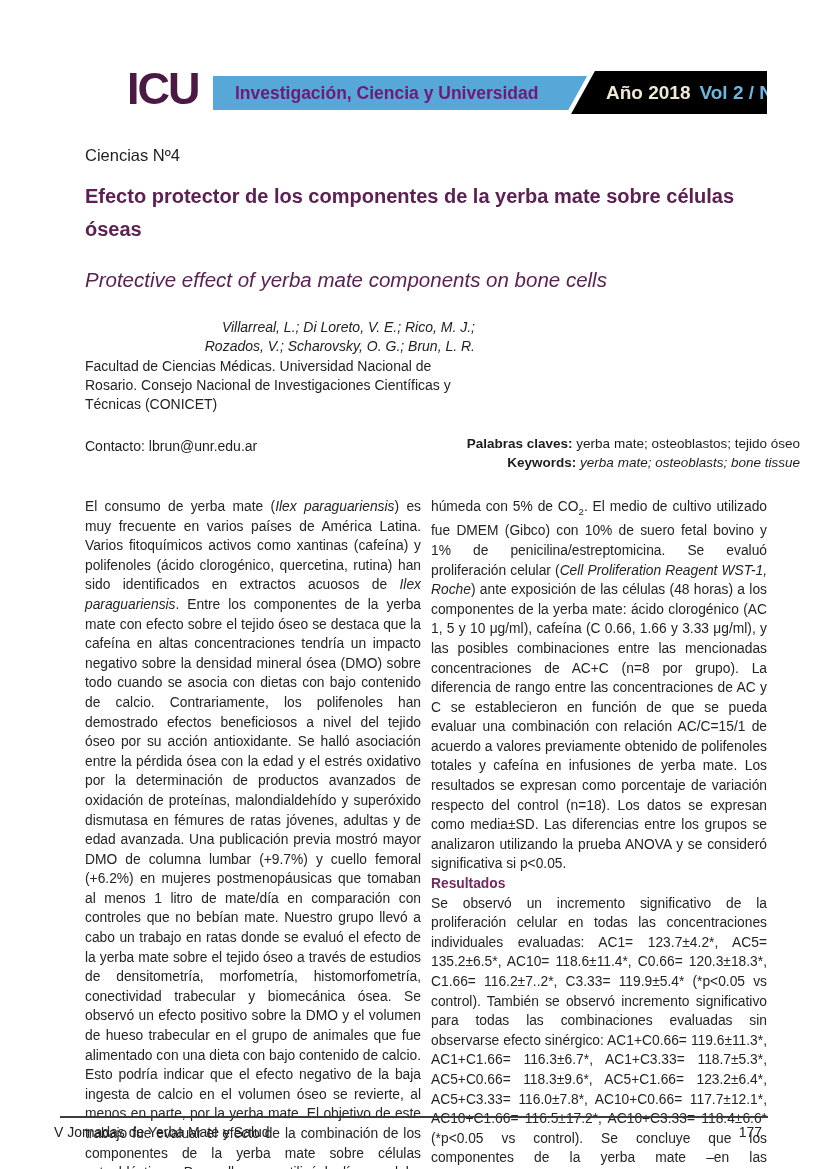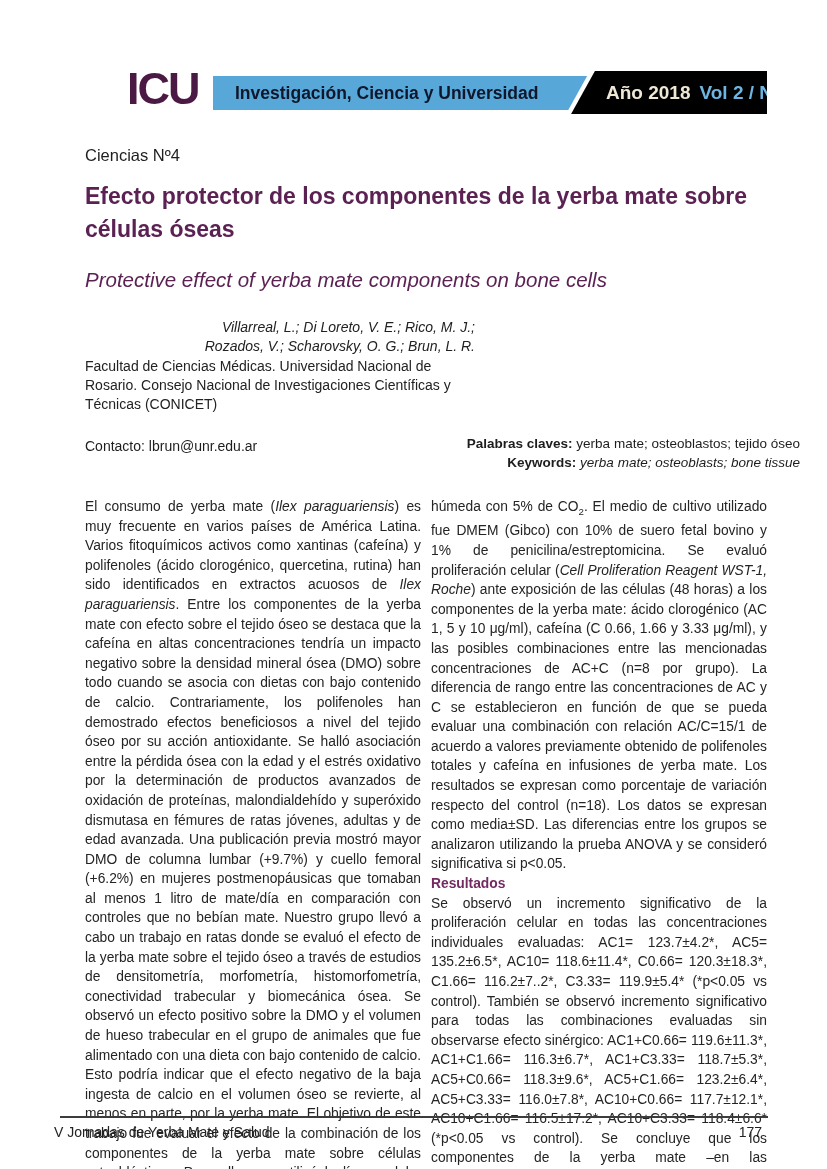--- a/index.html
+++ b/index.html
@@ -11,40 +11,40 @@
   .logo{
     position:absolute; left:127px; top:63px; font-size:45px; font-weight:bold;
     color:#4a1a44; letter-spacing:-2px;
   }
   .banner{
     position:absolute; left:213px; top:76px; width:380px; height:34px;
     background:#57a7d9; z-index:1;
   }
   .banner-text{
     position:absolute; left:22px; top:0; line-height:34px;
-    color:#0f172a; font-weight:bold; font-size:17.5px;
+    color:#701a75; font-weight:bold; font-size:17.5px;
   }
   .issue-block{
     position:absolute; left:570px; top:71px; width:197px; height:43px;
     background:#000000; z-index:2;
     clip-path:polygon(24px 0, 100% 0, 100% 100%, 0 100%);
     display:flex; align-items:center; padding-left:36px; box-sizing:border-box;
     white-space:nowrap;
   }
   .issue-sep{
     position:absolute; left:578px; top:71px; width:5px; height:43px;
     background:#ffffff; transform:skewX(-29deg); z-index:3;
   }
   .issue-year{color:#efe8d4; font-weight:bold; font-size:19px;}
   .issue-vol{color:#6eb5e2; font-weight:bold; font-size:19px; margin-left:9px;}
   
   .resumen-label{position:absolute; left:85px; top:146px; font-size:16.5px; color:#1e1e1e;}
   .title-es{
     position:absolute; left:85px; top:180px; width:700px;
-    font-size:23px; font-weight:bold; color:#5b2153; line-height:33px;
+    font-size:20px; font-weight:bold; color:#5b2153; line-height:33px;
   }
   .title-en{
     position:absolute; left:85px; top:268px; width:700px;
     font-size:20.5px; font-style:italic; color:#5b2153;
   }
   
   .authors-block{position:absolute; left:85px; top:318px; width:390px; font-size:14px; line-height:19.3px; color:#222;}
   .author-line{font-style:italic;text-align:right;}
   
   .contact-line{position:absolute; left:85px; top:438px; font-size:14px; color:#1d1d1d;}

